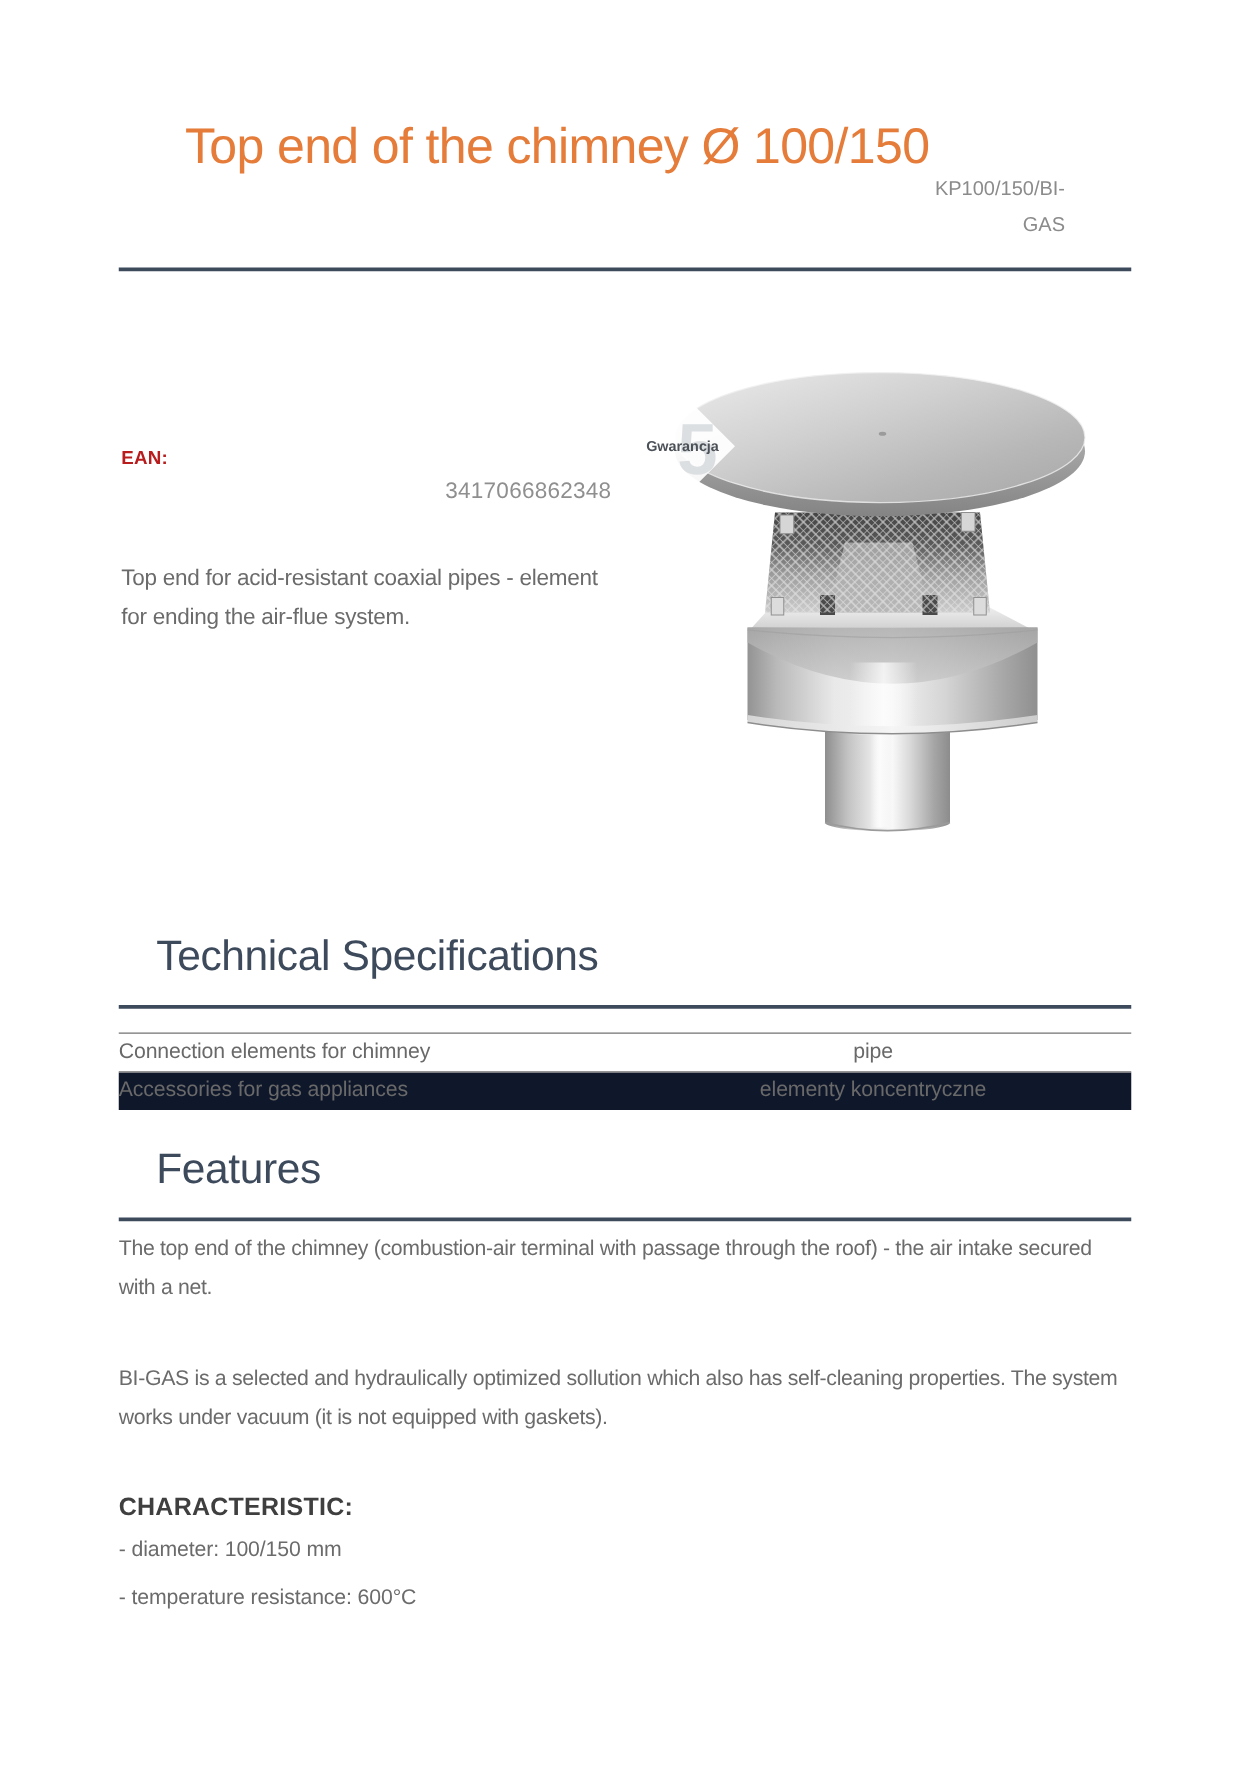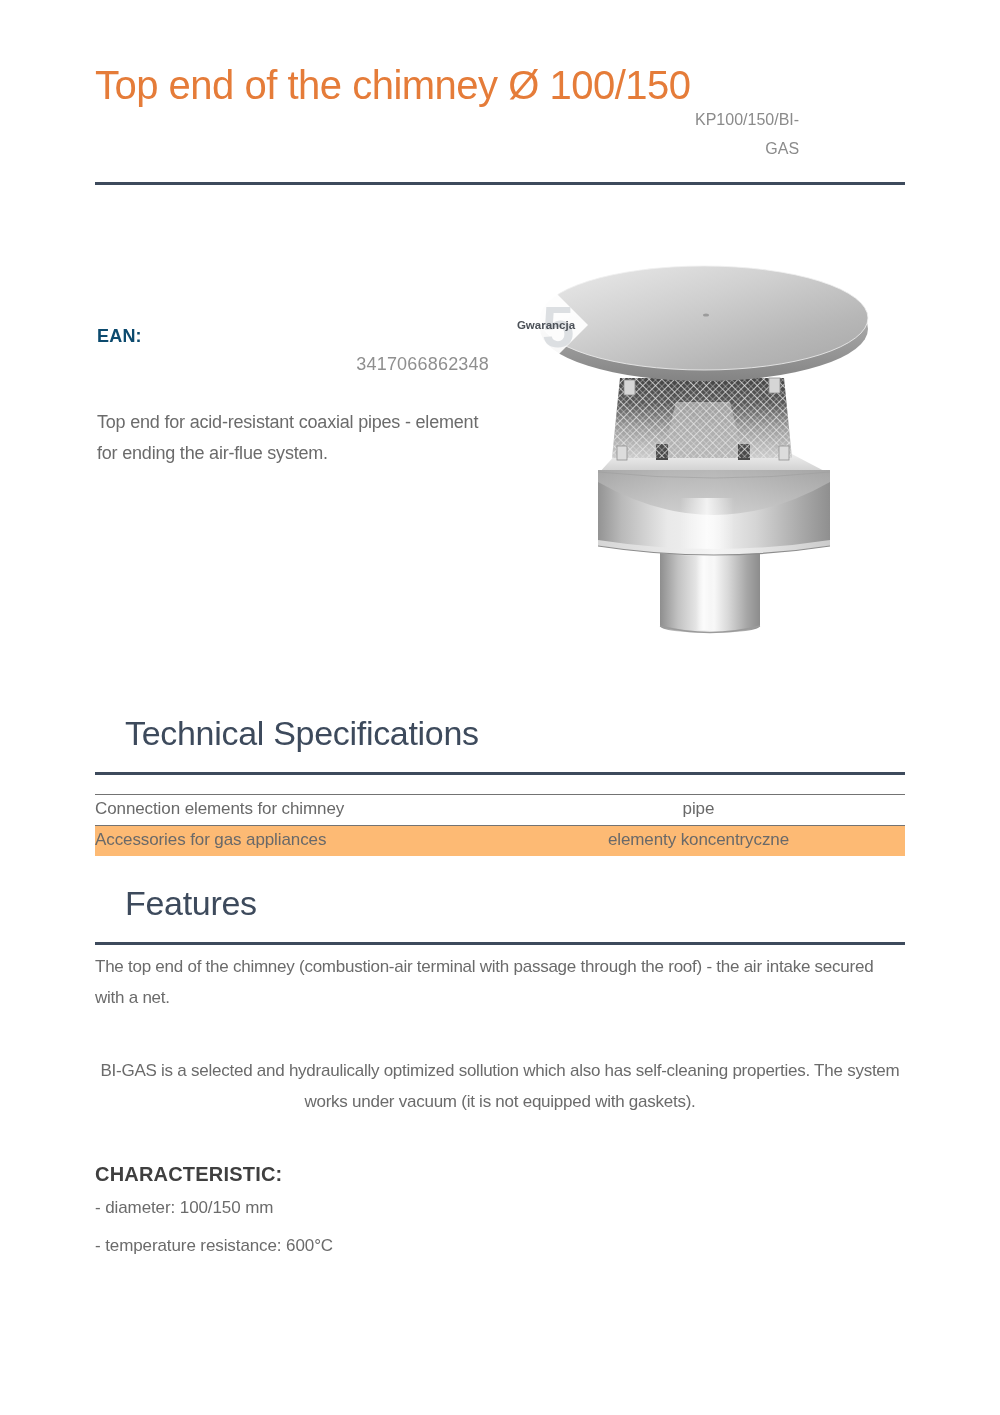--- a/index.html
+++ b/index.html
@@ -10,55 +10,55 @@
   }
   *{box-sizing:border-box;margin:0;padding:0;}
   html,body{background:#ffffff;}
   .page{
     width:1000px;height:1415px;background:#ffffff;position:relative;
     font-family:"Liberation Sans",sans-serif;overflow:hidden;
   }
   .content{width:810px;margin-left:95px;}
 
   
-  .header-row{display:flex;justify-content:flex-start;padding-top:61px;}
+  .header-row{display:flex;justify-content:center;padding-top:93px;}
   .title{
     width:600px;font-size:40px;line-height:48px;font-weight:400;
     color:var(--accent);letter-spacing:-0.5px;
   }
   .product-code{
     margin-top:44px;font-size:16px;line-height:29px;color:var(--muted);
     text-align:right;white-space:nowrap;
   }
   .rule{height:3px;background:var(--slate);border:0;margin-top:19px;}
 
   
   .media-row{position:relative;height:528px;}
   .info{position:absolute;left:2px;top:141px;width:392px;}
-  .ean-label{font-size:18px;font-weight:700;color:#0c4a6e;letter-spacing:0.2px;}
+  .ean-label{font-size:15px;font-weight:700;color:#b91c1c;letter-spacing:0.2px;}
   .ean-value{font-size:18px;color:#8f8f8f;margin-top:7px;letter-spacing:0.2px;text-align:right;}
-  .desc{font-size:18px;line-height:31px;color:var(--body);margin-top:32px;letter-spacing:-0.2px;}
+  .desc{font-size:18px;line-height:31px;color:var(--body);margin-top:44px;letter-spacing:-0.2px;}
   .photo{position:absolute;left:395px;top:67px;width:420px;height:420px;}
 
   
   .section-heading{
     font-size:34px;font-weight:400;color:var(--slate);letter-spacing:-0.3px;line-height:40px;margin-left:30px;
   }
   .spec-table{width:100%;border-collapse:collapse;margin-top:19px;
     font-size:17px;color:#696969;letter-spacing:-0.1px;}
   .spec-table tr{border-top:1px solid #737373;}
-  .spec-table tr.alt{background:#fdba74;}
+  .spec-table tr.alt{background:#0f172a;}
   .spec-table td{padding:4px 0 6px;}
   .spec-table td.label{width:49%;}
   .spec-table td.value{text-align:center;}
 
   .features-section{margin-top:27px;}
   .para{font-size:17px;line-height:31px;color:var(--body);letter-spacing:-0.25px;}
   .para-1{margin-top:6px;}
-  .para-2{margin-top:42px;text-align:center;}
+  .para-2{margin-top:42px;}
   .char-heading{margin-top:46px;font-size:20px;font-weight:700;color:#3f3f3f;letter-spacing:0.2px;}
   .char-item{font-size:17px;color:var(--body);letter-spacing:-0.1px;}
   .char-item-1{margin-top:12px;}
   .char-item-2{margin-top:18px;}
 </style>
 </head>
 <body>
 
 <div class="page">
   <div class="content">

